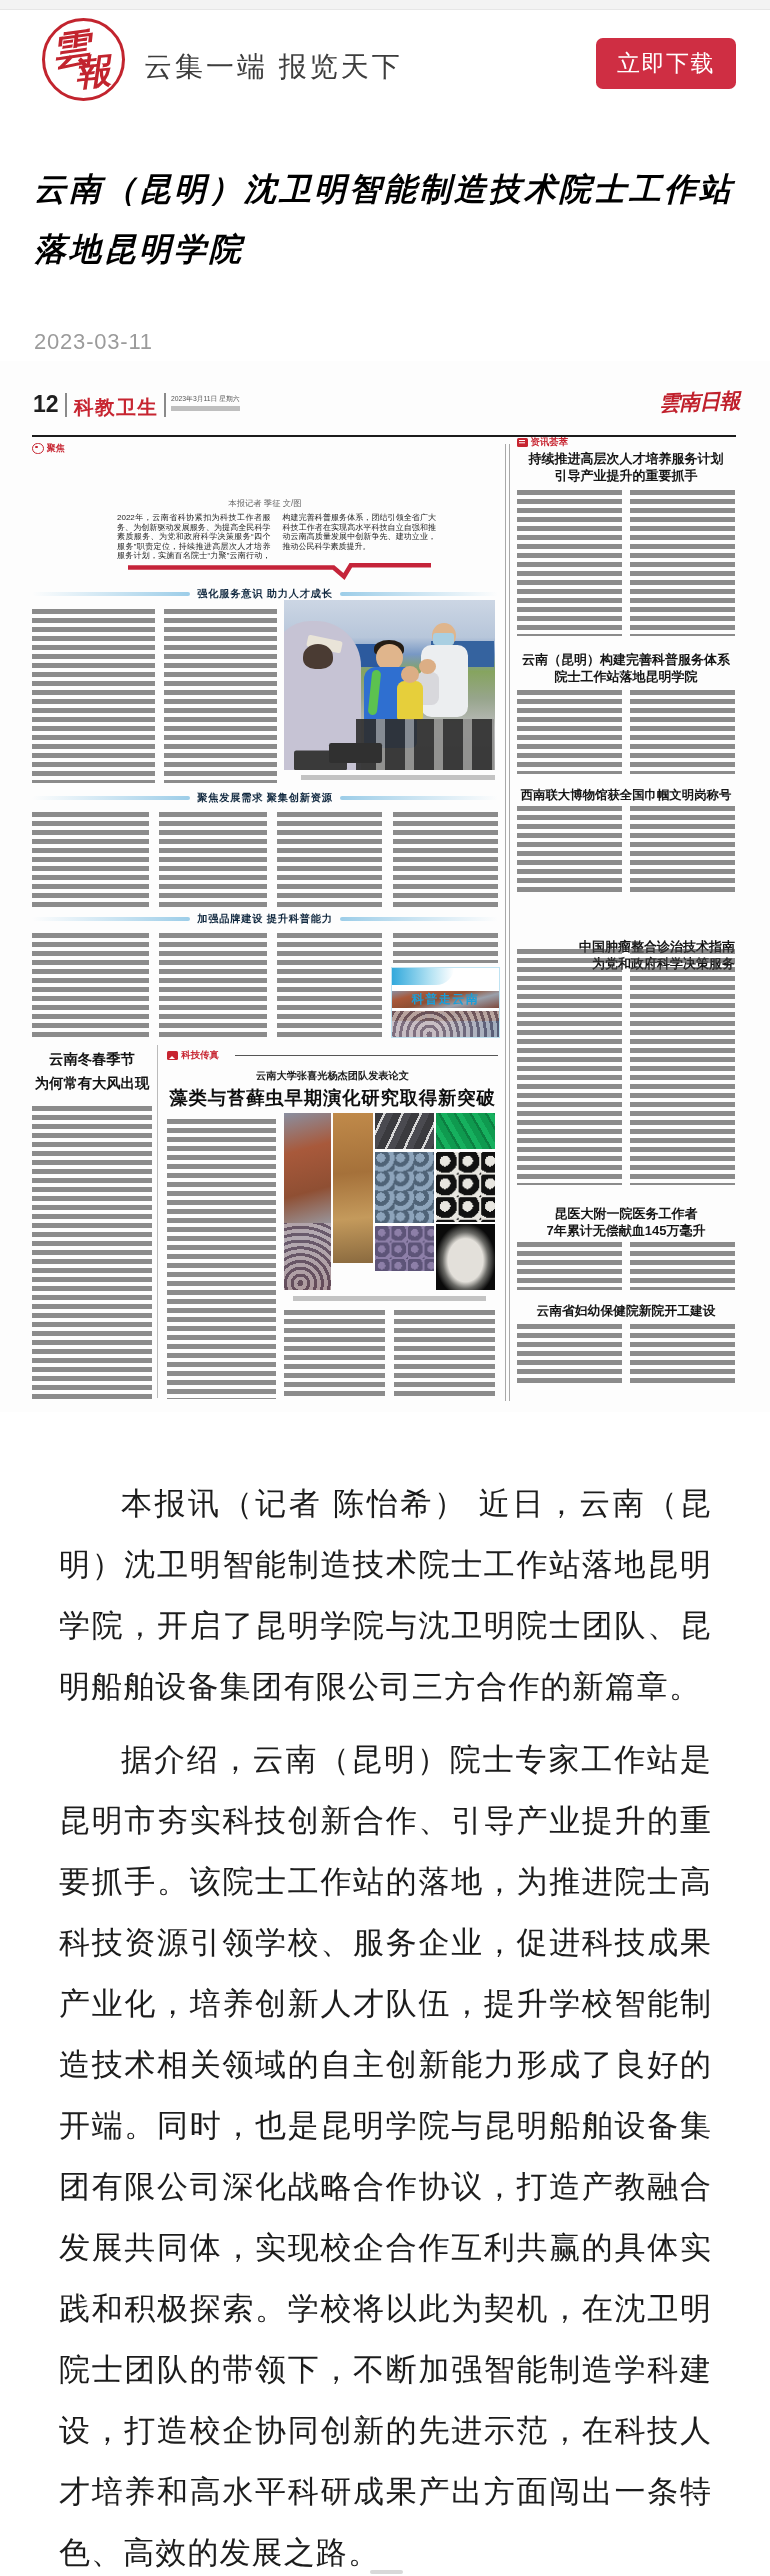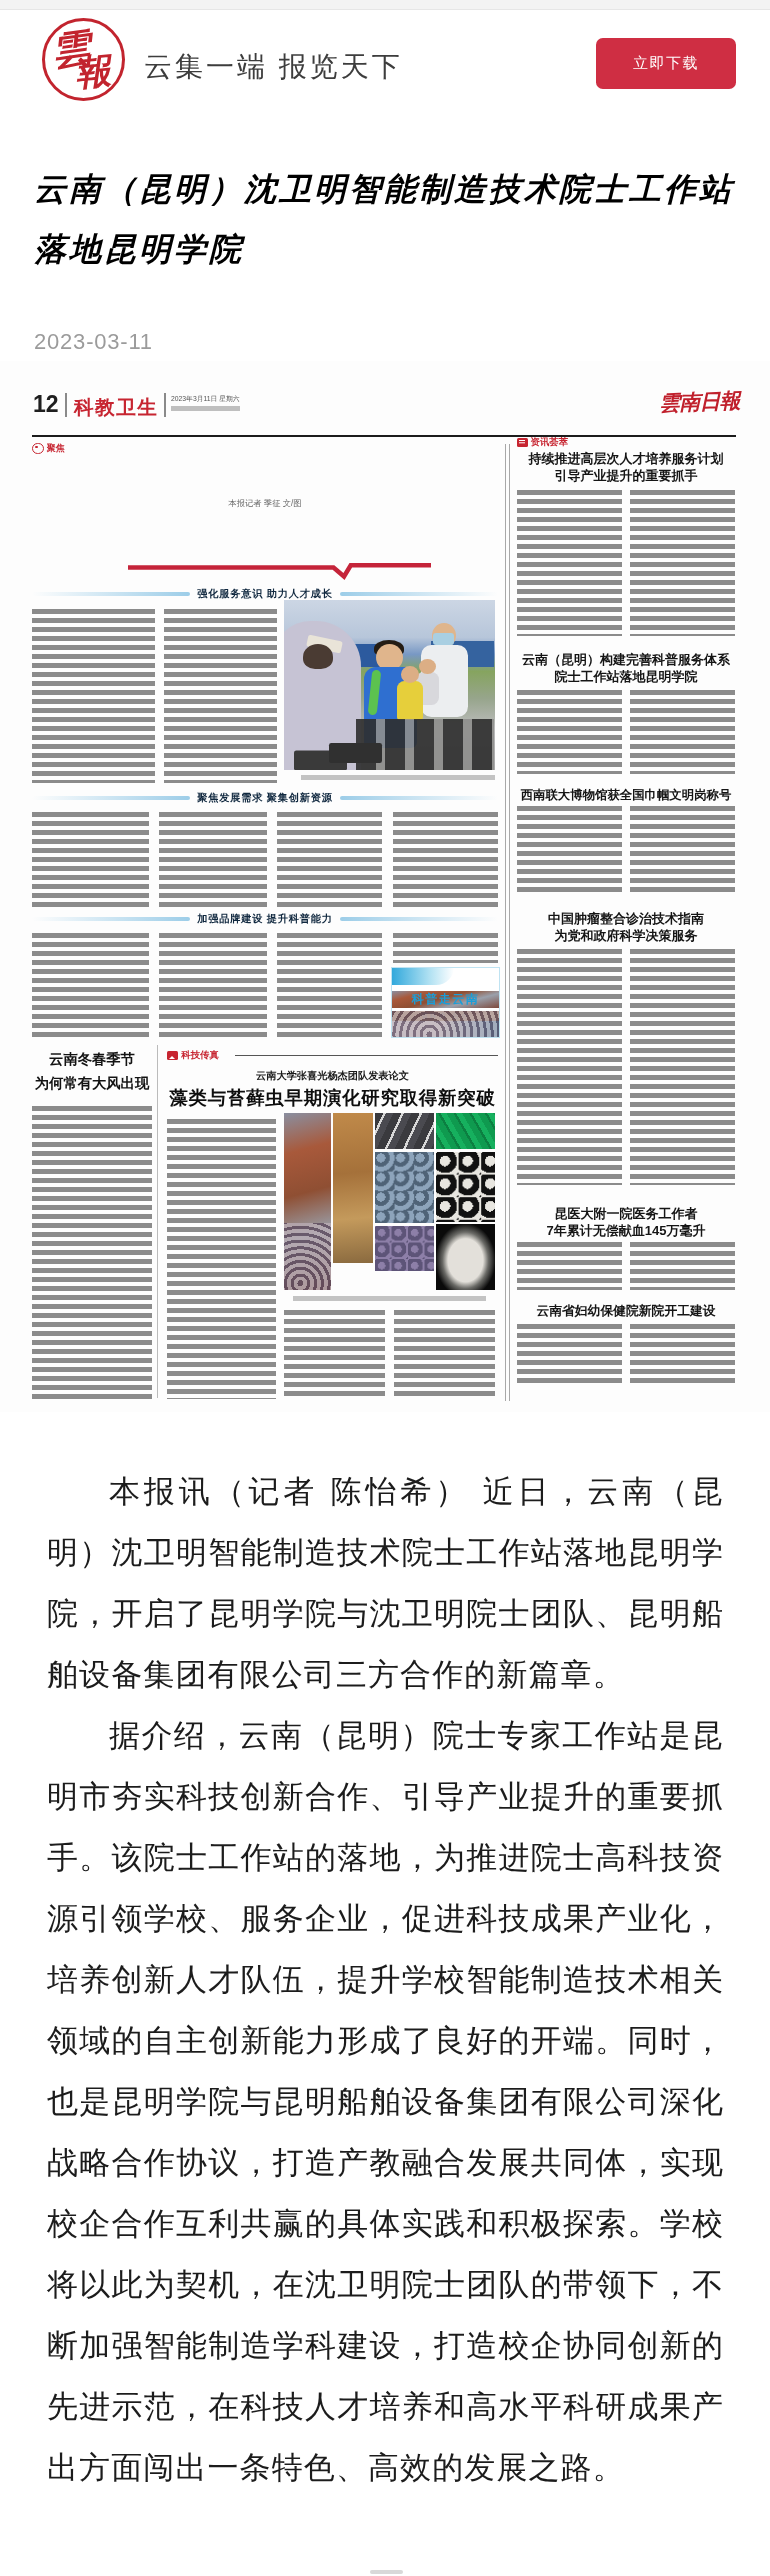--- a/index.html
+++ b/index.html
@@ -8,21 +8,21 @@
   .abs{position:absolute;}
 
   
   .topstrip{left:0;top:0;width:770px;height:9px;background:#f3f3f3;border-bottom:0.8px solid #e6e6e6;}
   .logo{left:42px;top:18px;width:77px;height:77px;border:3px solid #c2242e;border-radius:50%;color:#c2242e;
         font-family:"DejaVu Serif","Liberation Serif",serif;font-style:italic;font-weight:bold;}
   .logo .g1{position:absolute;left:6px;top:1.5px;font-size:39px;transform:rotate(-8deg);}
   .logo .g2{position:absolute;left:30px;top:27px;font-size:36px;transform:rotate(-6deg);}
   .slogan{left:144px;top:48px;font-size:28px;color:#3d3d3d;letter-spacing:3px;font-weight:500;}
   .dlbtn{left:596px;top:38px;width:140px;height:51px;background:#cf2e43;border-radius:6.8px;color:#fff;
-         font-size:15px;display:flex;align-items:center;justify-content:center;letter-spacing:1.5px;border:none;}
+         font-size:23px;display:flex;align-items:center;justify-content:center;letter-spacing:1.5px;border:none;}
 
   
   .title{left:34px;top:159px;width:711px;font-size:32px;line-height:60px;font-weight:700;color:#000000;letter-spacing:3px;font-style:italic;}
   .date{left:34px;top:329px;font-size:22px;color:#9b9b9b;letter-spacing:0.8px;}
 
   
   .paper{left:0;top:361px;width:770px;height:1051px;background:#fdfdfd;}
   .pnum{left:33px;top:30px;font-size:23px;font-weight:700;color:#1f1f1f;}
   .pv1{left:65px;top:32px;width:1.5px;height:24px;background:#8a8a8a;}
   .psec{left:74px;top:33px;font-size:19.6px;font-weight:700;color:#c72531;letter-spacing:1.5px;}
@@ -104,21 +104,21 @@
   .rcol{left:517px;width:218px;}
   .rhead{font-size:13px;line-height:17.3px;}
   .windhead{left:32px;width:120px;text-align:center;font-size:14.3px;line-height:24px;font-weight:700;color:#131313;}
   .kicker{left:167px;width:331px;text-align:center;font-size:10.2px;font-weight:700;color:#1a1a1a;}
   .algaehead{left:167px;width:331px;text-align:center;font-size:18.4px;font-weight:700;color:#0e0e0e;letter-spacing:0.8px;}
   .hline{height:0.8px;background:#555;}
 
   
   .bodytxt{left:47px;top:1461px;width:677px;font-size:31px;line-height:61px;color:#1c1c1c;
            text-align:justify;letter-spacing:1.1px;}
-  .bodytxt p{margin:0;text-indent:2em;}
+  .bodytxt p{margin:12px;text-indent:2em;}
   .endmark{left:370px;top:2570px;width:33px;height:3.8px;background:#d9d9d9;border-radius:2.3px;}
 </style>
 </head>
 <body>
 
 <div class="page">
 
   <div class="abs topstrip"></div>
 
   <div class="abs logo">
@@ -141,20 +141,21 @@
     <div class="abs pmeta2"></div>
     <div class="abs masthead">雲南日報</div>
     <div class="abs toprule"></div>
     <div class="abs vdiv"></div>
 
     <div class="abs redlabel" style="left:32px;top:81px;">
       <span class="eyeicon"></span>
       <span>聚焦</span>
     </div>
     <div class="abs byline">本报记者 季征 文/图</div>
+    <div class="abs lede">2022年，云南省科协紧扣为科技工作者服务、为创新驱动发展服务、为提高全民科学素质服务、为党和政府科学决策服务“四个服务”职责定位，持续推进高层次人才培养服务计划，实施百名院士“力聚”云南行动，构建完善科普服务体系，团结引领全省广大科技工作者在实现高水平科技自立自强和推动云南高质量发展中创新争先、建功立业，推动公民科学素质提升。</div>
 
     <svg class="abs" style="left:126px;top:202px;" width="307" height="16.5" viewBox="0 0 408 22">
       <polyline points="2,6 276,6 290,18 299,3 406,3" fill="none" stroke="#c5243a" stroke-width="6"></polyline>
     </svg>
 
     <div class="abs subhead" style="top:226px;">
       <i class="hbar"></i>
       <span>强化服务意识 助力人才成长</span>
       <i class="hbar r"></i>
     </div>
@@ -267,21 +268,21 @@
       </div>
 
     <div class="abs rcol npheadline" style="top:426px;font-size:12.4px;">
       <div>西南联大博物馆获全国巾帼文明岗称号</div>
     </div>
     <div class="abs rcol simcols" style="top:445px;height:90px;">
         <div></div>
         <div></div>
       </div>
 
-    <div class="abs rcol npheadline rhead" style="top:549px;">
+    <div class="abs rcol npheadline rhead" style="top:577px;text-align:right;">
       <div>中国肿瘤整合诊治技术指南</div>
       <div>为党和政府科学决策服务</div>
     </div>
     <div class="abs rcol simcols" style="top:588px;height:236px;">
         <div></div>
         <div></div>
       </div>
 
     <div class="abs rcol npheadline rhead" style="top:844px;text-align:center;">
       <div>昆医大附一院医务工作者</div>

